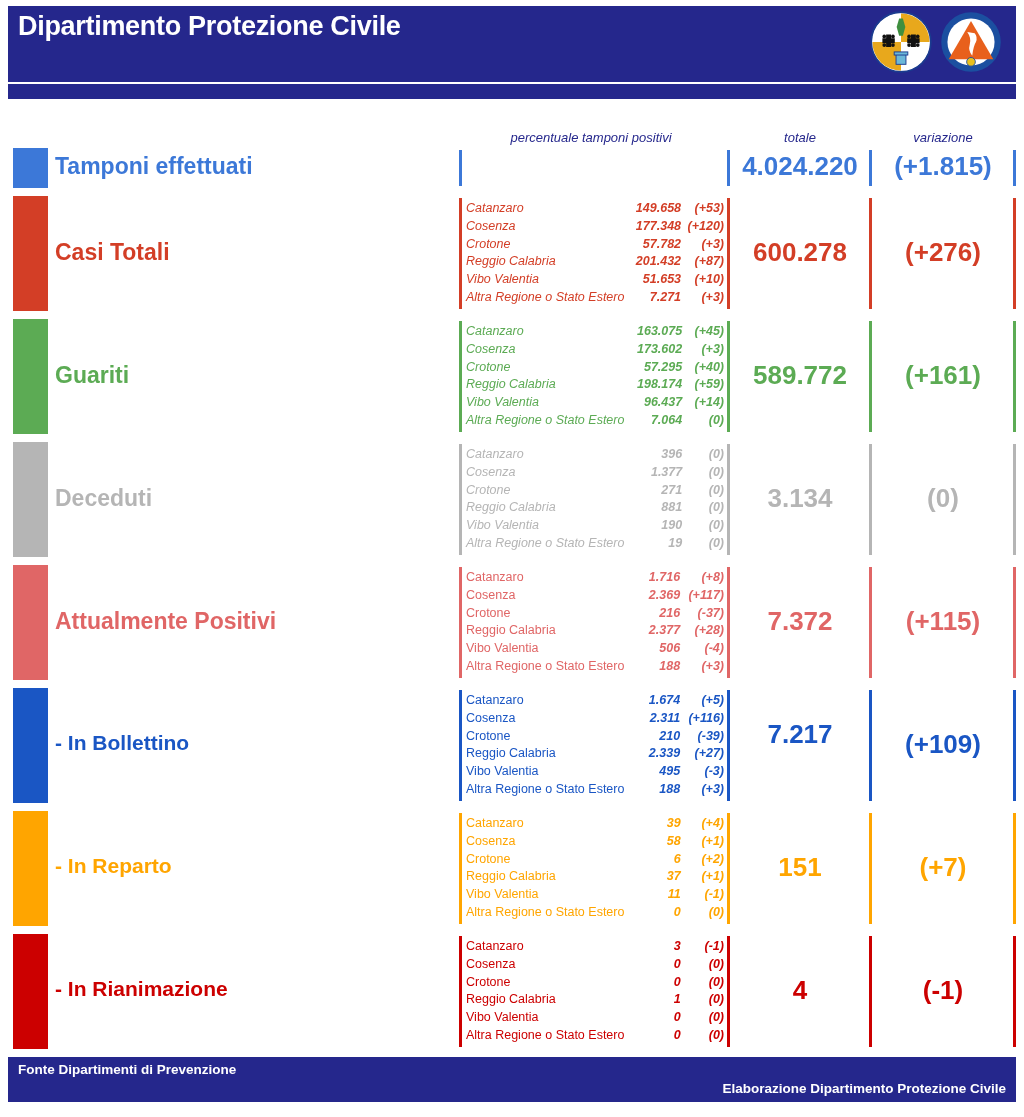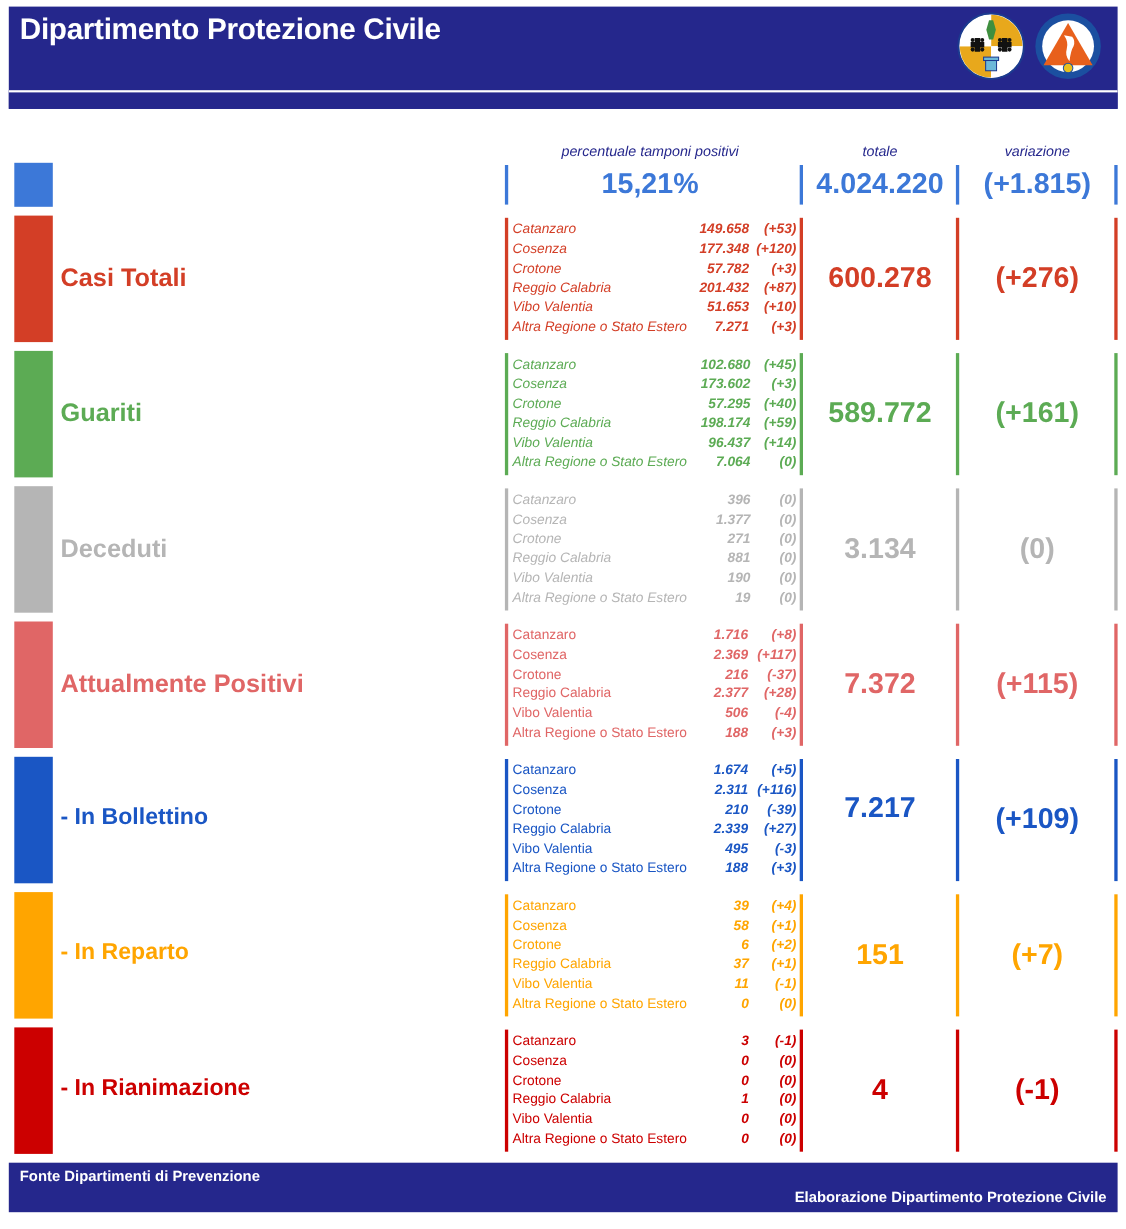--- a/index.html
+++ b/index.html
@@ -243,25 +243,25 @@
 
 <div class="col-heads">
   <div class="col-head ch-perc">percentuale tamponi positivi</div>
   <div class="col-head ch-tot">totale</div>
   <div class="col-head ch-var">variazione</div>
 </div>
 
 <div id="rows-host">
     <div class="row" style="top: 144px; height: 48px;">
       <div class="colorbar" style="background: rgb(60, 120, 216);"></div>
+      <div class="row-label" style="color: rgb(60, 120, 216); top: 9px;">Tamponi effettuati</div>
       <div class="vrule vr-a" style="background: rgb(60, 120, 216);"></div>
       <div class="vrule vr-b" style="background: rgb(60, 120, 216);"></div>
       <div class="vrule vr-c" style="background: rgb(60, 120, 216);"></div>
       <div class="vrule vr-d" style="background: rgb(60, 120, 216);"></div>
-      <div class="tamponi-perc" style="color: rgb(60, 120, 216); top: 7px;">15,21%</div>
       <div class="big-total" style="color: rgb(60, 120, 216); top: 7px;">4.024.220</div>
       <div class="big-var" style="color: rgb(60, 120, 216); top: 7px;">(+1.815)</div>
     </div>
     <div class="row" style="top: 192px; height: 123px;">
       <div class="colorbar" style="background: rgb(211, 62, 38);"></div>
       <div class="row-label" style="color: rgb(211, 62, 38); top: 47px;">Casi Totali</div>
       <div class="vrule vr-a" style="background: rgb(211, 62, 38);"></div>
       <div class="vrule vr-b" style="background: rgb(211, 62, 38);"></div>
       <div class="vrule vr-c" style="background: rgb(211, 62, 38);"></div>
       <div class="vrule vr-d" style="background: rgb(211, 62, 38);"></div>
@@ -306,21 +306,21 @@
       <div class="colorbar" style="background: rgb(92, 171, 84);"></div>
       <div class="row-label" style="color: rgb(92, 171, 84); top: 47px;">Guariti</div>
       <div class="vrule vr-a" style="background: rgb(92, 171, 84);"></div>
       <div class="vrule vr-b" style="background: rgb(92, 171, 84);"></div>
       <div class="vrule vr-c" style="background: rgb(92, 171, 84);"></div>
       <div class="vrule vr-d" style="background: rgb(92, 171, 84);"></div>
       <table class="breakdown" style="color: rgb(92, 171, 84); top: 8px;">
         <tbody>
           <tr>
             <td class="bd-name" style="font-style: italic;">Catanzaro</td>
-            <td class="bd-val">102.680</td>
+            <td class="bd-val">163.075</td>
             <td class="bd-delta">(+45)</td>
           </tr>
           <tr>
             <td class="bd-name" style="font-style: italic;">Cosenza</td>
             <td class="bd-val">173.602</td>
             <td class="bd-delta">(+3)</td>
           </tr>
           <tr>
             <td class="bd-name" style="font-style: italic;">Crotone</td>
             <td class="bd-val">57.295</td>

